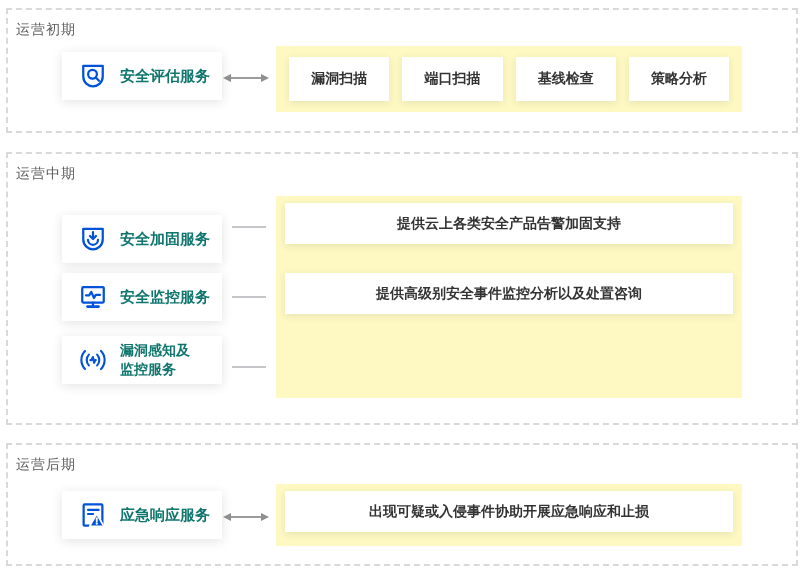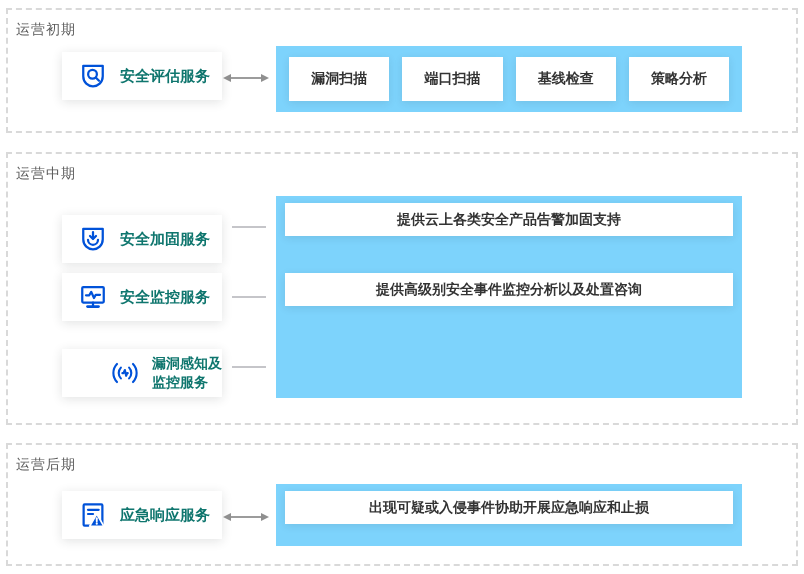--- a/index.html
+++ b/index.html
@@ -46,21 +46,21 @@
   }
   .service-card .label.two-line {
     font-size: 14px;
     line-height: 19px;
     white-space: normal;
   }
   .panel {
     position: absolute;
     left: 268px;
     width: 466px;
-    background: #7dd3fc;
+    background: #fef9c3;
   }
   .items-panel {
     top: 36px; height: 66px;
     display: flex;
     gap: 13px;
     padding: 11px 13px;
   }
   .item-box {
     flex: 1;
     background: #ffffff;
@@ -68,21 +68,21 @@
     display: flex;
     align-items: center;
     justify-content: center;
     font-size: 14px;
     font-weight: bold;
     color: #333333;
   }
   .desc-bar {
     position: absolute;
     left: 9px;
-    width: 448px; height: 33px;
+    width: 448px; height: 41px;
     background: #ffffff;
     box-shadow: 0 2px 8px rgba(31,35,41,0.10);
     display: flex;
     align-items: center;
     justify-content: center;
     font-size: 14px;
     font-weight: bold;
     color: #333333;
   }
   .double-arrow { position: absolute; width: 46px; height: 12px; }
@@ -147,21 +147,21 @@
         <rect x="3.4" y="4" width="17.2" height="12.4" rx="0.8"></rect>
         <path d="M6.4 10.6 H9 L10.6 7.9 L12.8 12.8 L14.2 10.2 H17.6"></path>
         <path d="M12 16.4 V19.2"></path>
         <path d="M7.6 19.6 H16.4" stroke-width="2.2"></path>
       </svg>
     </span>
     <span class="label">安全监控服务</span>
   </div>
   <div class="connector-line" style="left:224px; top:142px;"></div>
 
-  <div class="service-card" style="top:195px;justify-content:flex-end;">
+  <div class="service-card" style="top:182px;">
     <span class="icon">
       <svg viewBox="0 0 24 24" fill="none" stroke="currentColor" stroke-width="1.7" stroke-linecap="round" stroke-linejoin="round">
         <path d="M5.6 4.8 A10.4 10.4 0 0 0 5.6 19.2"></path>
         <path d="M8.7 7.7 A6.2 6.2 0 0 0 8.7 16.3"></path>
         <path d="M18.4 4.8 A10.4 10.4 0 0 1 18.4 19.2"></path>
         <path d="M15.3 7.7 A6.2 6.2 0 0 1 15.3 16.3"></path>
         <path d="M9.9 12.1 H10.8 L11.9 9.6 L12.9 14.2 L13.8 12.1 H14.2"></path>
       </svg>
     </span>
     <span class="label two-line">

